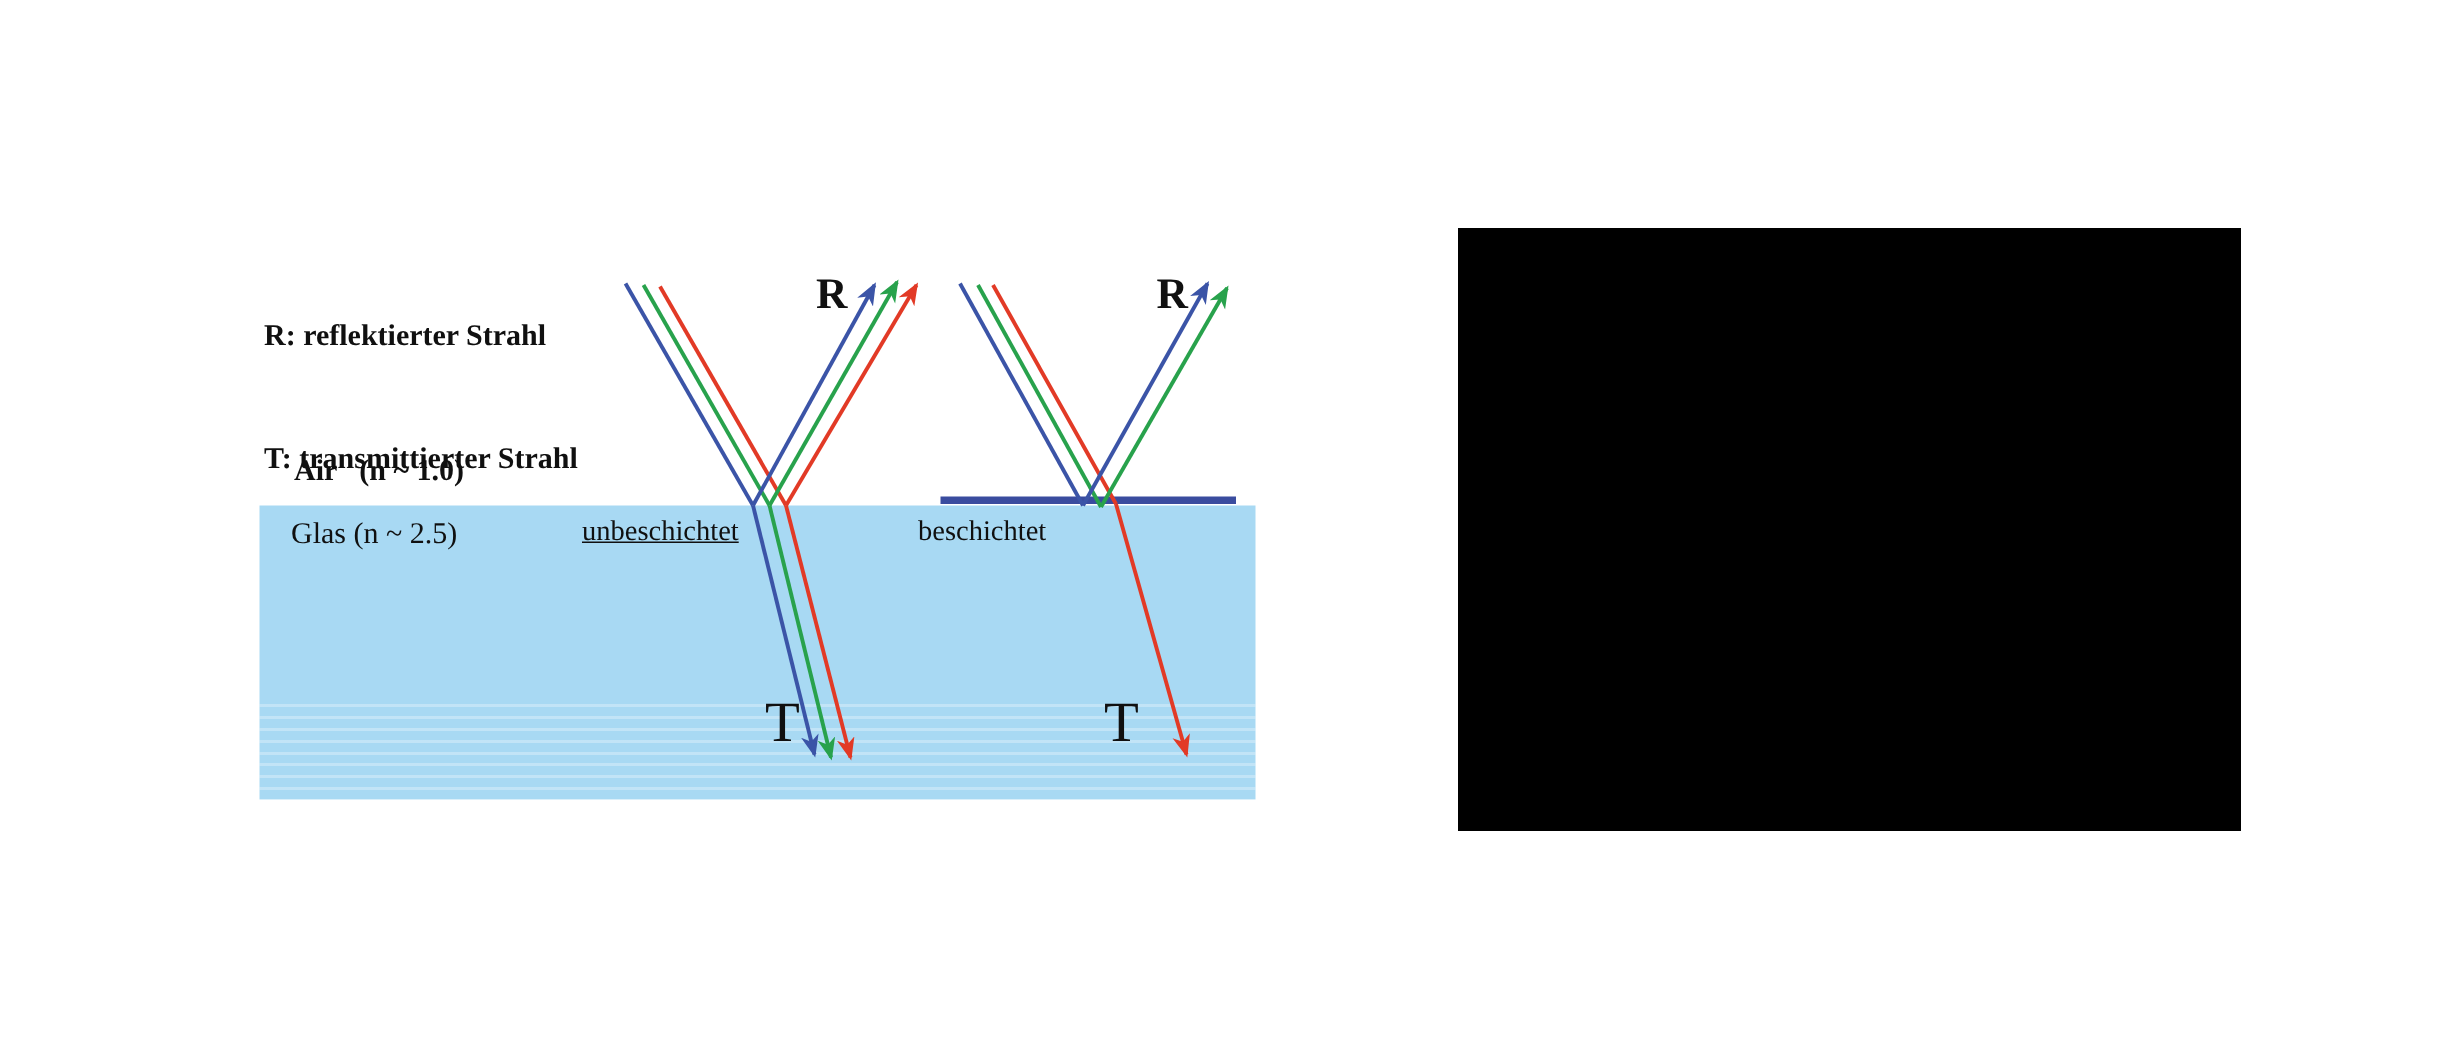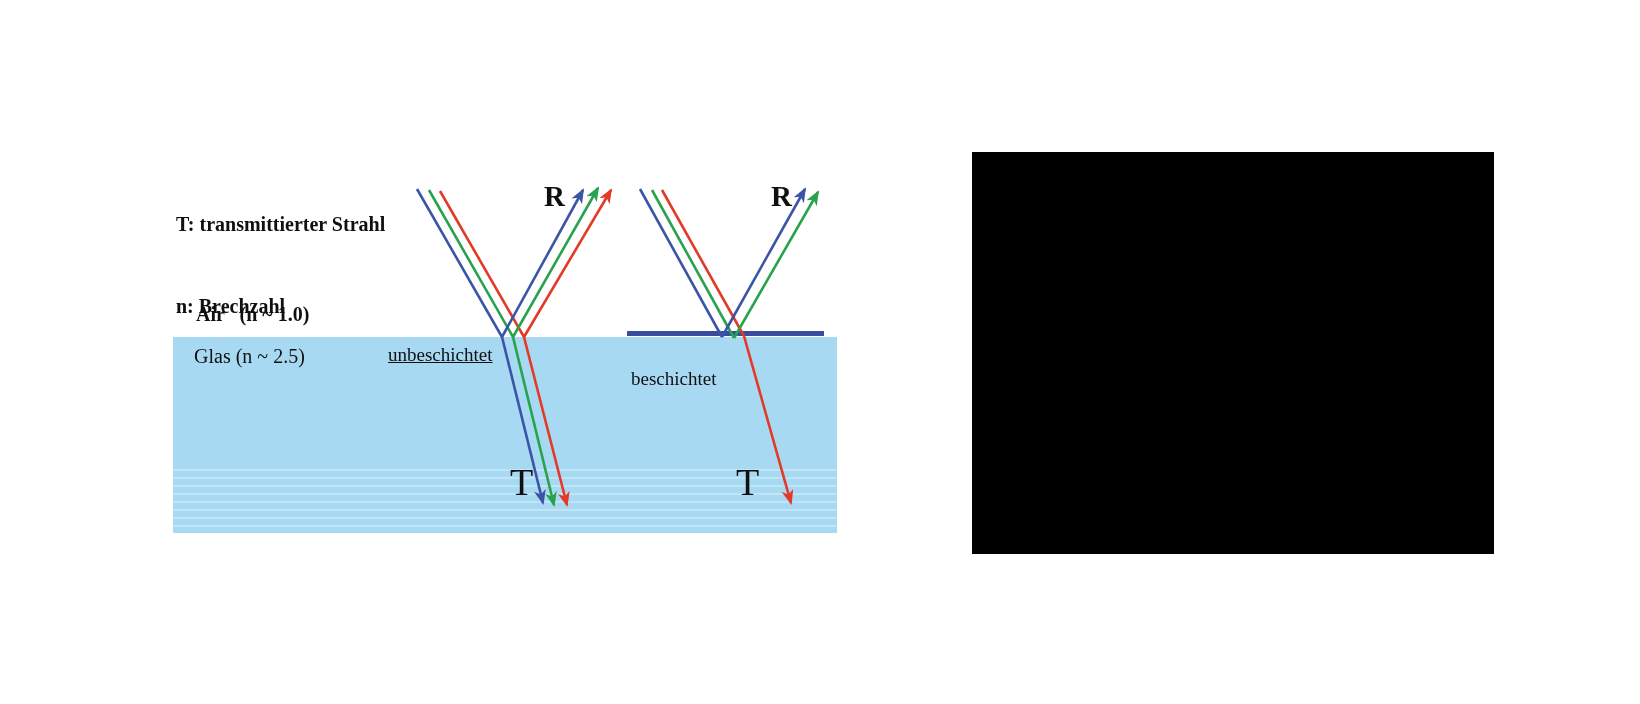--- a/index.html
+++ b/index.html
@@ -13,37 +13,38 @@
   .air-label{left:196px;top:303px;font-size:20px;font-weight:bold;white-space:pre;}
   .glass-slab{
     left:173px;top:337px;width:664px;height:196px;
     background:
       repeating-linear-gradient(180deg, rgba(255,255,255,0.30) 0 2px, rgba(255,255,255,0) 2px 8px) left bottom / 100% 64px no-repeat,
       var(--glass,#a8d9f3);
   }
   .glass-label{left:194px;top:345px;font-size:20px;}
   .surface-label{font-size:19px;}
   .uncoated-label{left:388px;top:344px;text-decoration:underline;}
-  .coated-label{left:631px;top:344px;margin-top:24px;}
+  .coated-label{left:612px;top:344px;}
   .coating-line{left:627px;top:331px;width:197px;height:5px;background:var(--coating,#3a4c9f);}
   .ray-label-R{font-size:29px;font-weight:bold;}
   .ray-label-T{font-size:38px;}
   .r-uncoated{left:544px;top:180px;}
   .r-coated{left:771px;top:180px;}
   .t-uncoated{left:510px;top:460px;}
   .t-coated{left:736px;top:460px;}
   .ray-overlay{left:0;top:0;width:1640px;height:704px;pointer-events:none;}
   .black-panel{left:972px;top:152px;width:522px;height:402px;background:var(--panel,#000000);}
 </style>
 </head>
 <body>
 
 <div class="canvas">
 
   <div class="abs legend">
+    <div>R: reflektierter Strahl</div>
     <div>T: transmittierter Strahl</div>
     <div>n: Brechzahl</div>
     <div>λ: Wellenlänge</div>
   </div>
 
   <div class="abs air-label">Air   (n ~ 1.0)</div>
 
   <div class="abs glass-slab"></div>
   <div class="abs glass-label">Glas (n ~ 2.5)</div>
 

